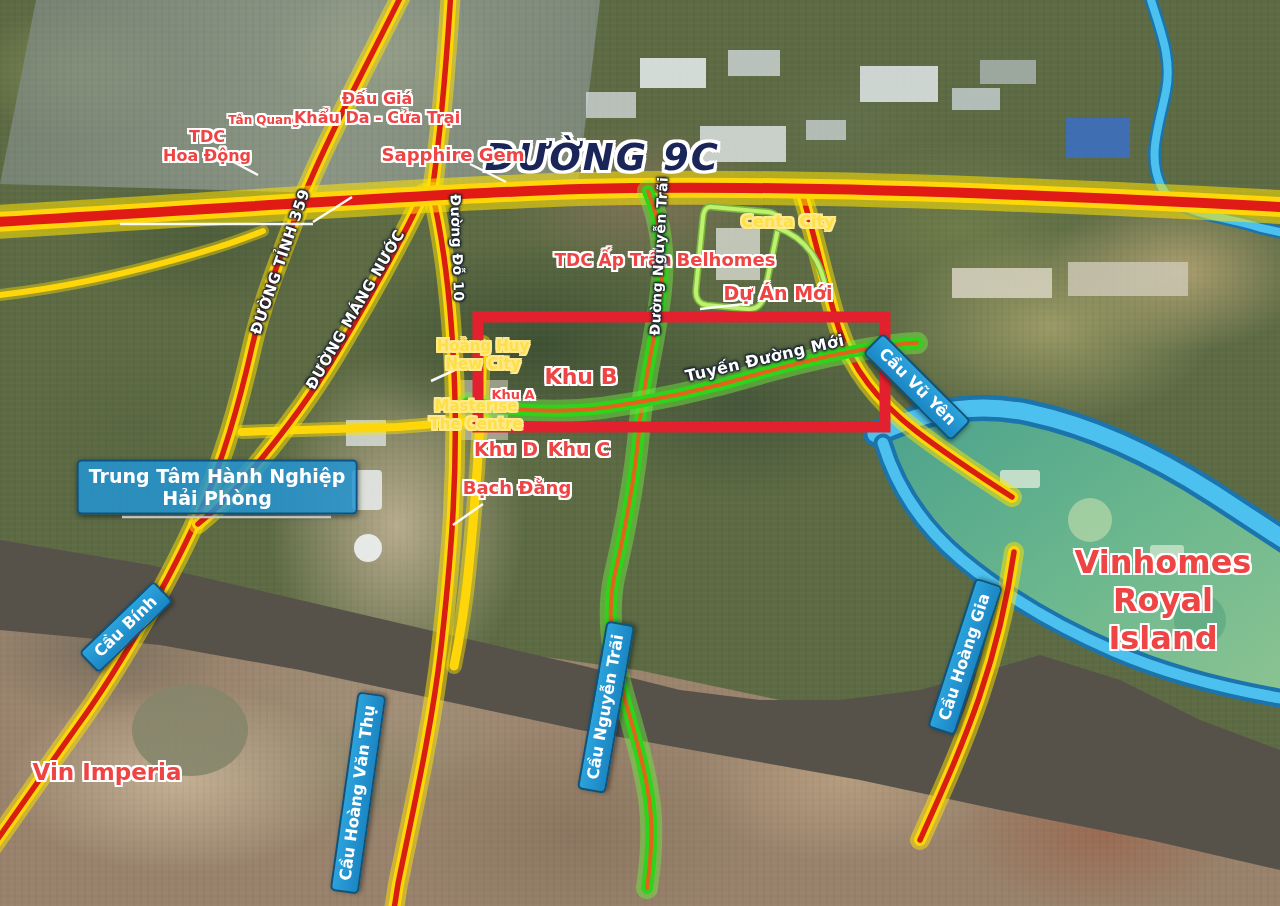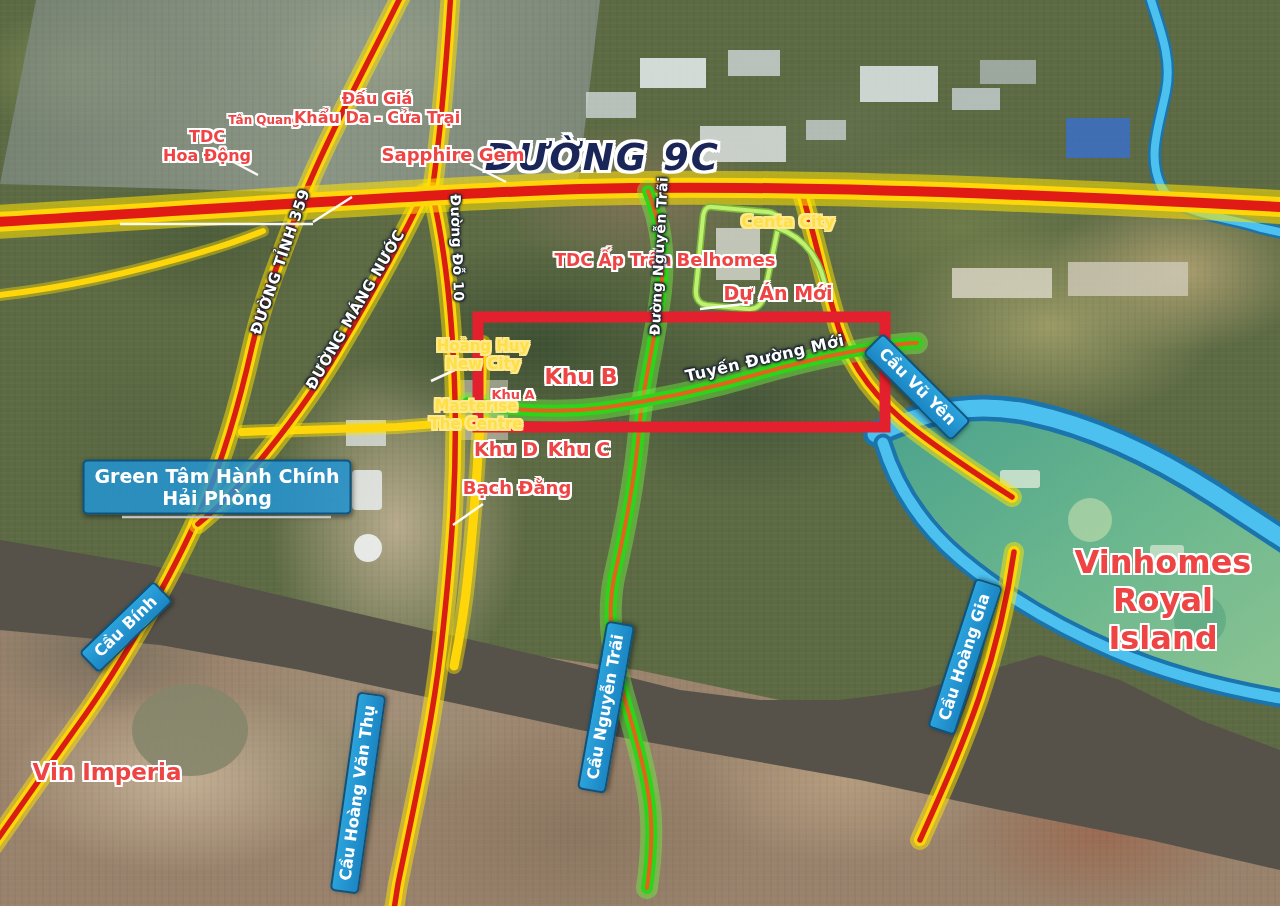--- a/index.html
+++ b/index.html
@@ -184,21 +184,21 @@
         <use href="#g2" stroke="#e2641c" stroke-width="4"></use>
     </g>
 
     <rect x="478" y="317" width="407" height="110" fill="none" stroke="#e3202e" stroke-width="11"></rect>
 
     <path d="M 226,158 L 258,175 M 120,224 L 313,224 M 313,222 L 352,197 M 470,164 L 506,182 M 700,309 L 753,303 M 483,504 L 453,525 M 122,517 L 331,517 M 470,363 L 431,381" fill="none" stroke="#fff" stroke-width="2.5" opacity=".95"></path>
   </svg>
 
   <div class="lbl navy" style="left:602px;top:158px">ĐƯỜNG 9C</div>
 
-  <div class="lbl bluebox translucent" style="left:217px;top:487px;font-size:19px">Green Tâm Hành Chính
+  <div class="lbl bluebox translucent" style="left:217px;top:487px;font-size:19px">Trung Tâm Hành Nghiệp
 Hải Phòng</div>
 
   <div class="lbl red" style="left:207px;top:147px;font-size:16px">TDC
 Hoa Động</div>
   <div class="lbl red" style="left:283px;top:120px;font-size:12px">Tân Quang Minh</div>
   <div class="lbl red" style="left:377px;top:109px;font-size:16px">Đấu Giá
 Khẩu Da - Cửa Trại</div>
   <div class="lbl red" style="left:453px;top:155px;font-size:18px">Sapphire Gem</div>
   <div class="lbl red" style="left:613px;top:260px;font-size:17px">TDC Ấp Trần</div>
   <div class="lbl red-y" style="left:788px;top:222px;font-size:16px">Centa City</div>

